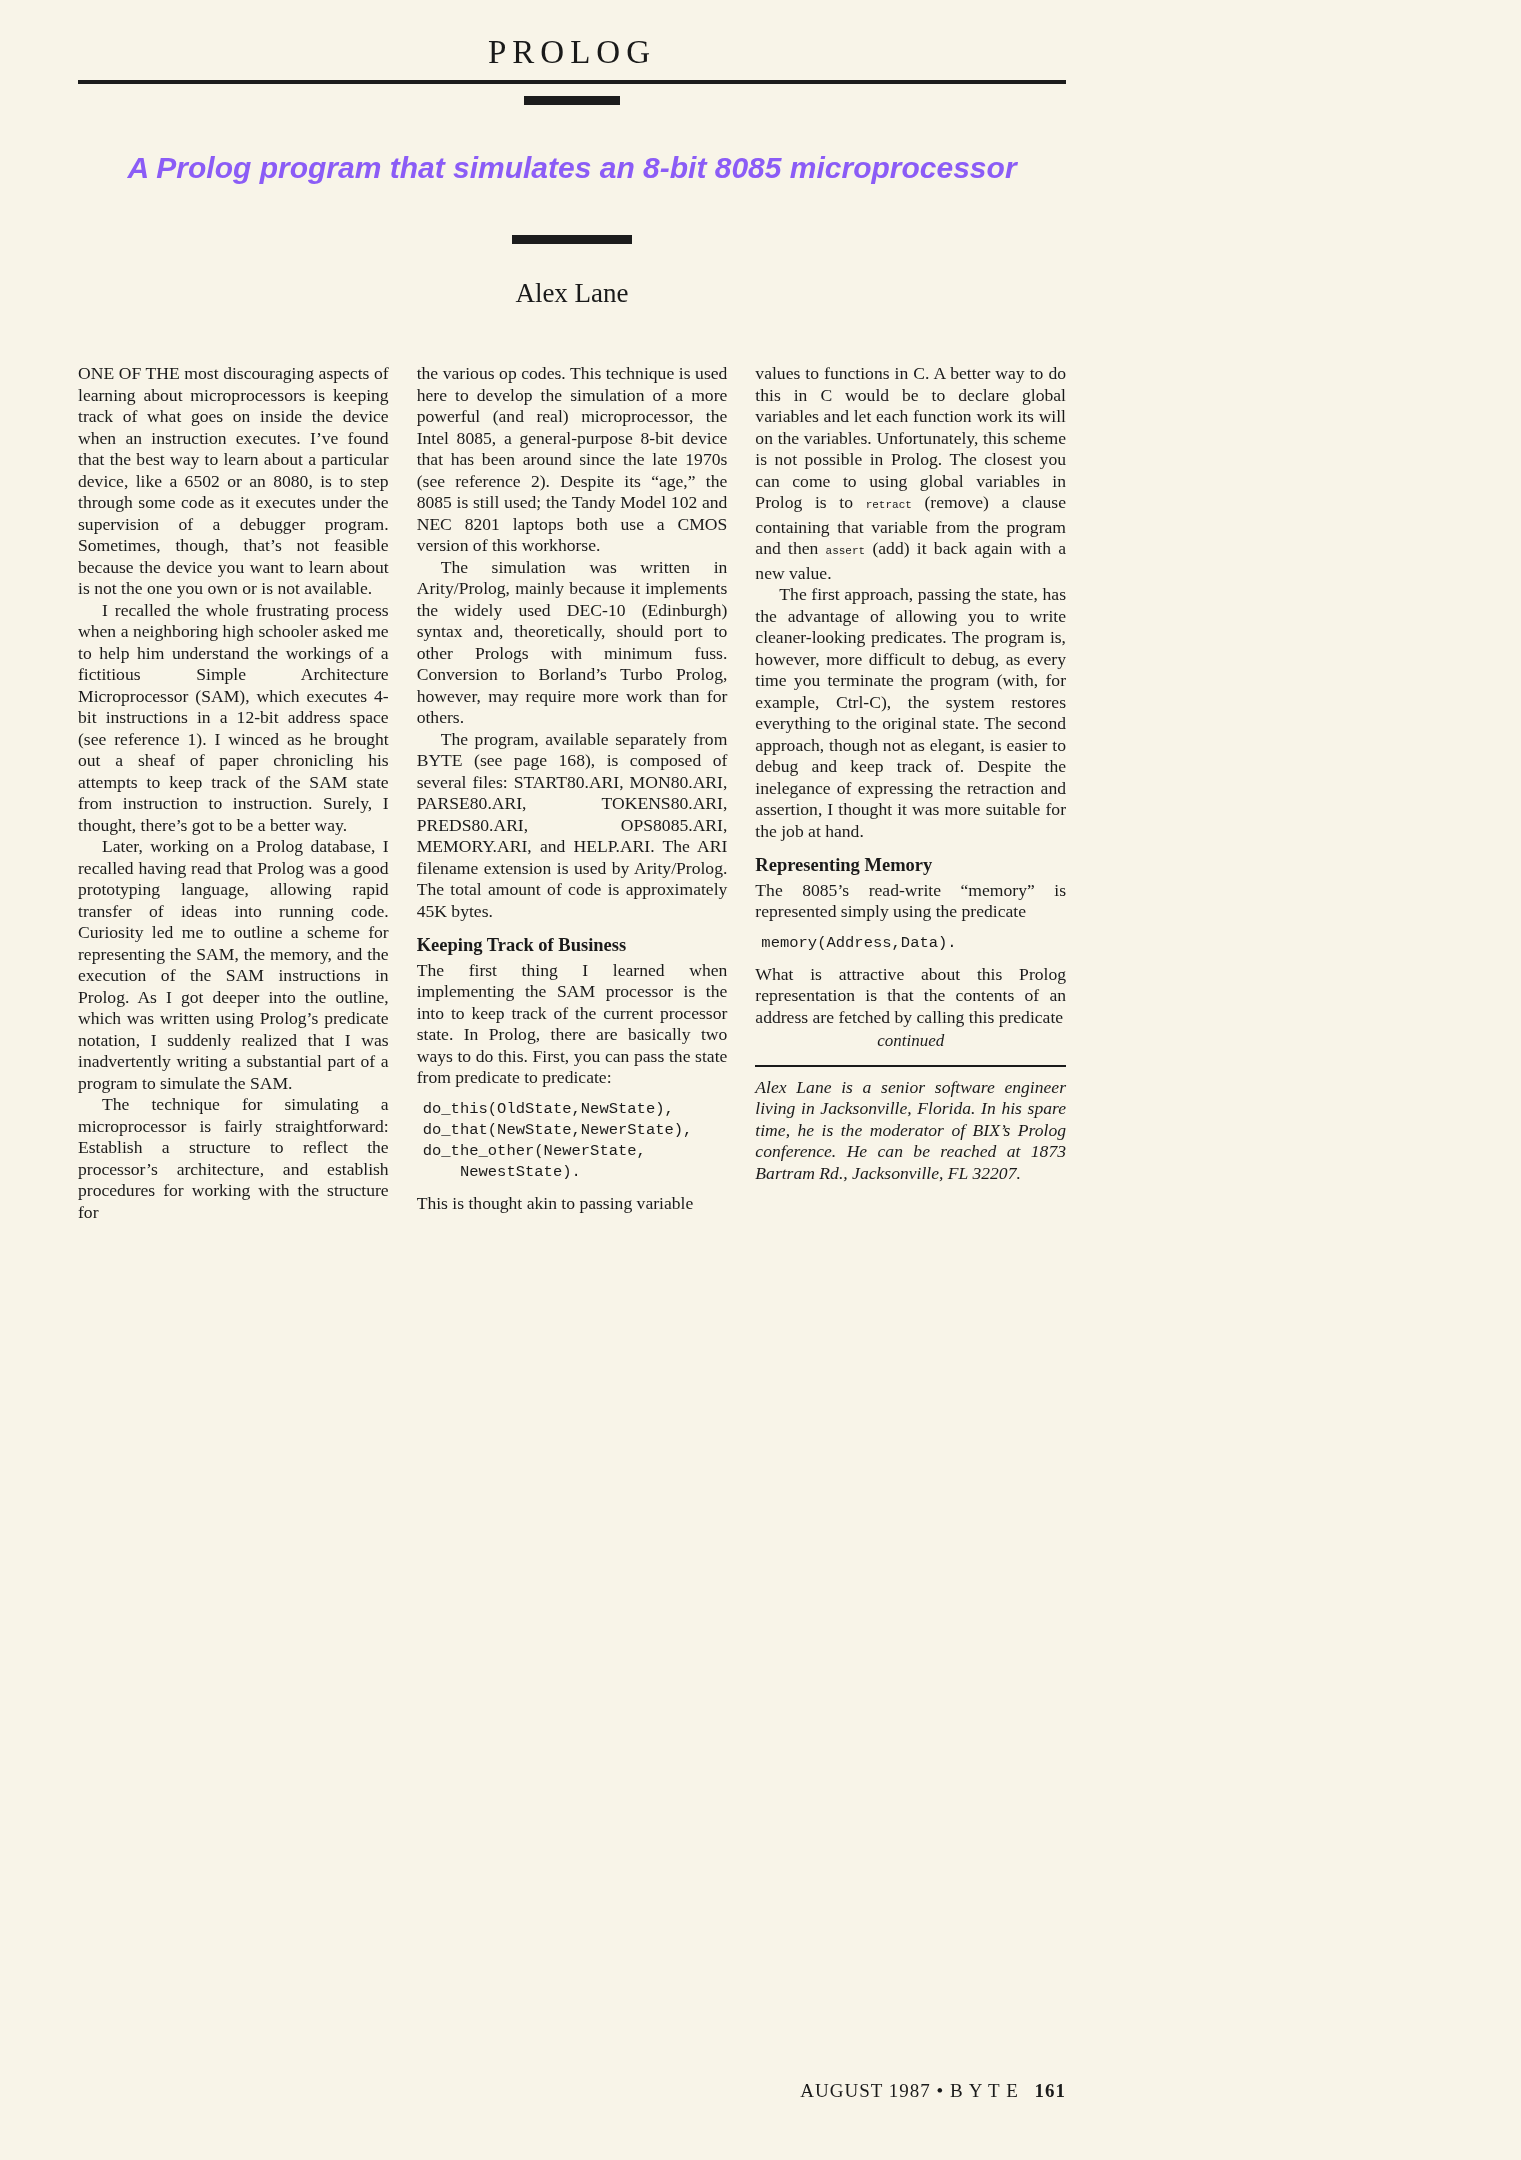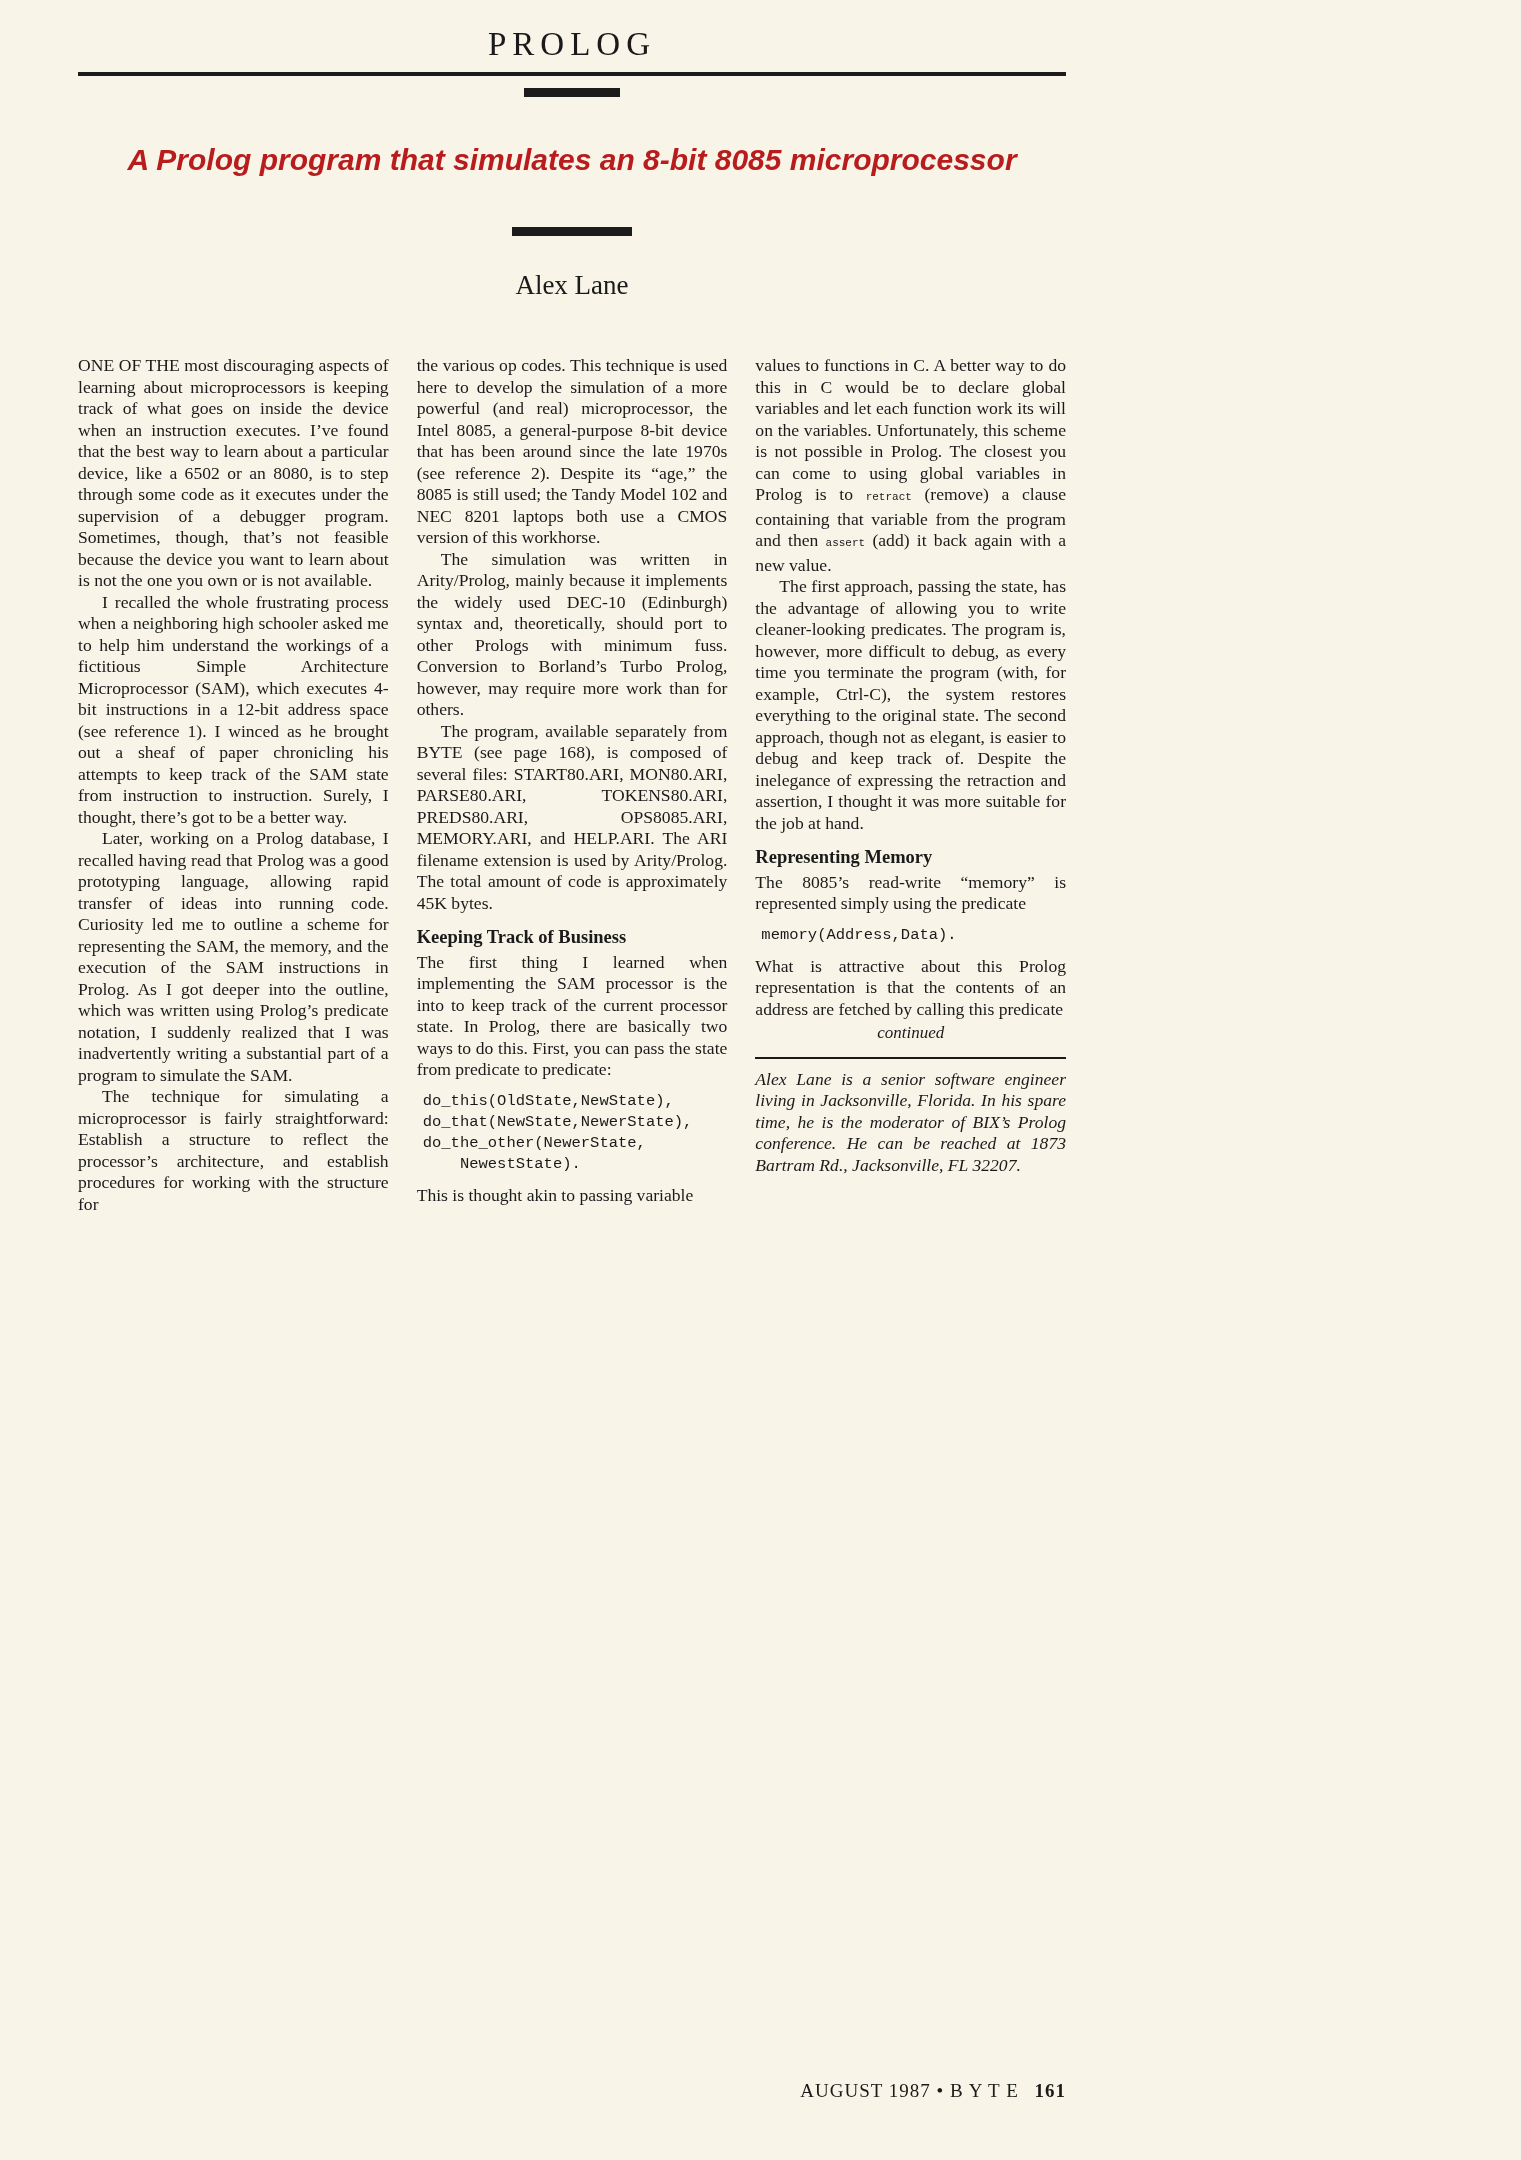--- a/index.html
+++ b/index.html
@@ -14,21 +14,21 @@
     width:1521px; height:2160px;
     background:#f8f4e8;
     overflow:hidden;
   }
   .content {
     position:absolute;
     left:78px; top:0;
     width:988px; height:2160px;
   }
   .kicker {
-    padding-top:26px;
+    padding-top:34px;
     text-align:center;
     font-size:33px;
     letter-spacing:6px;
   }
   .rule-full { margin-top:9px; height:4px; background:#1c1c1c; }
   .accent-bar { width:96px; height:9px; background:#1c1c1c; margin:12px auto 0; }
   .title {
     margin-top:146px;
     text-align:center;
     color:#175a34;
@@ -37,21 +37,21 @@
     font-weight:bold;
     font-family:"Liberation Serif", serif;
   }
   .subtitle {
     margin-top:46px;
     text-align:center;
     font-family:"Liberation Sans", sans-serif;
     font-style:italic;
     font-weight:bold;
     font-size:30px;
-    color:#b91c1c;
+    color:#8b5cf6;
   }
   .rule-mid { width:120px; height:9px; background:#1c1c1c; margin:50px auto 0; }
   .byline { margin-top:34px; text-align:center; font-size:27px; }
   .columns { display:flex; gap:28px; margin-top:54px; }
   .col {
     flex:1;
     font-size:17.6px;
     line-height:21.5px;
     text-align:justify;
   }

